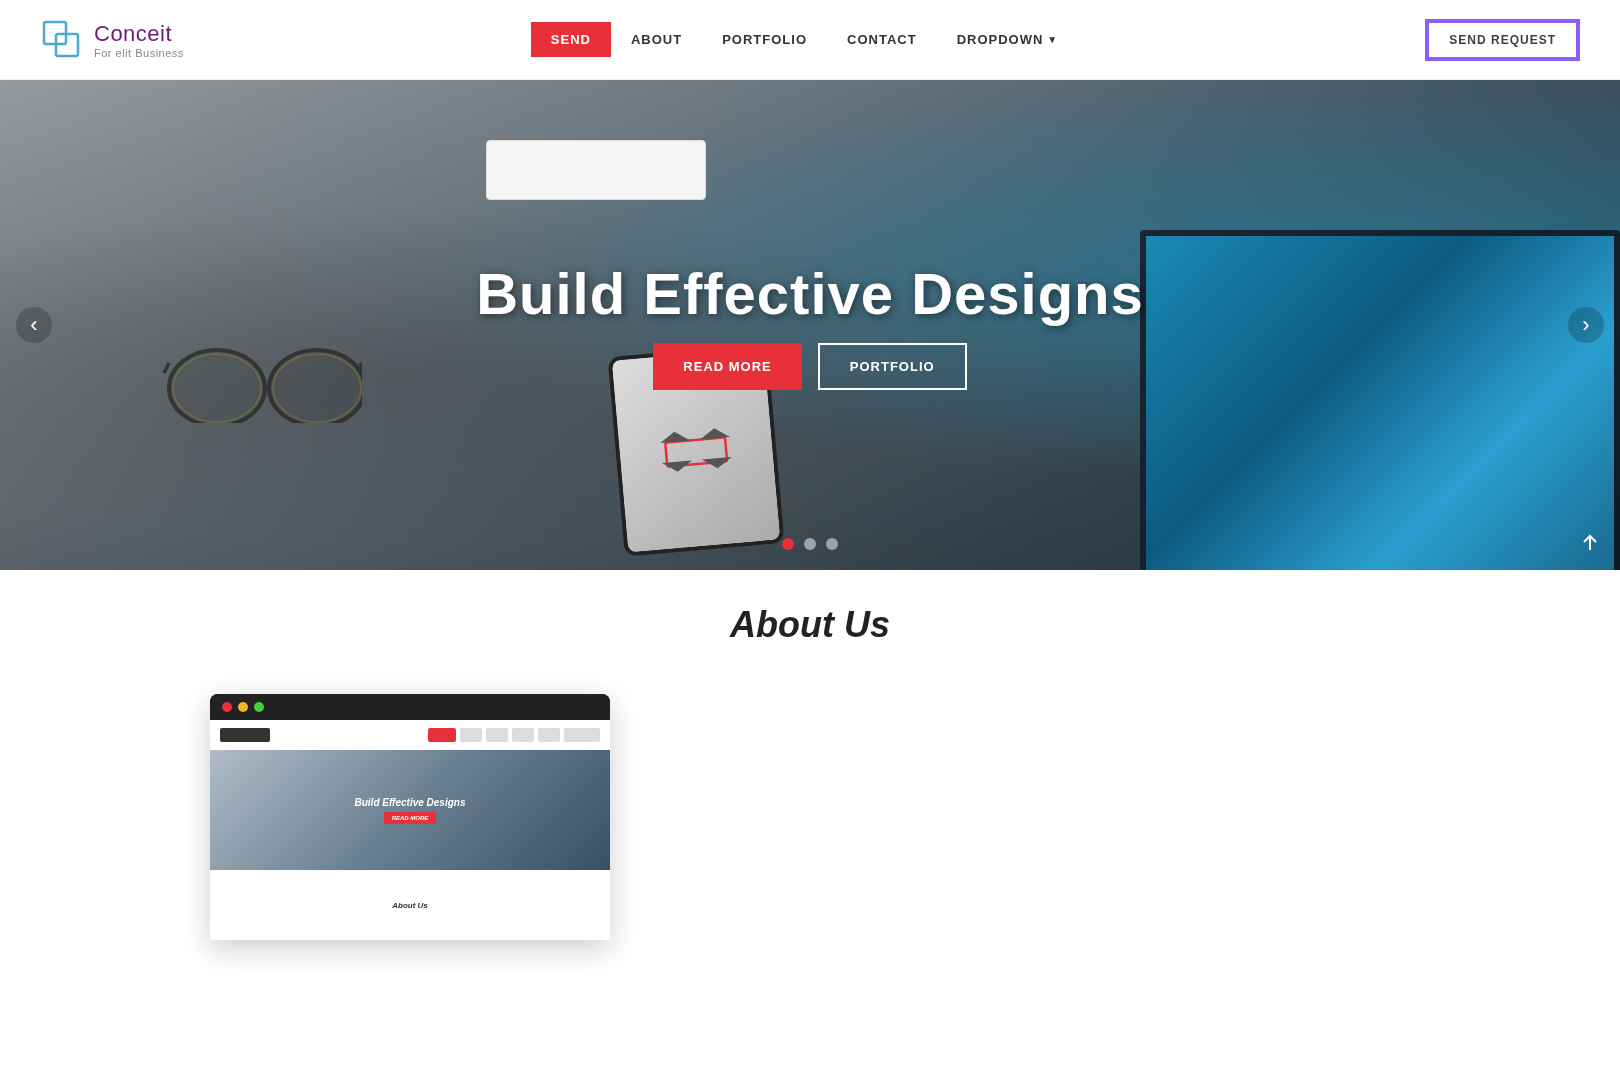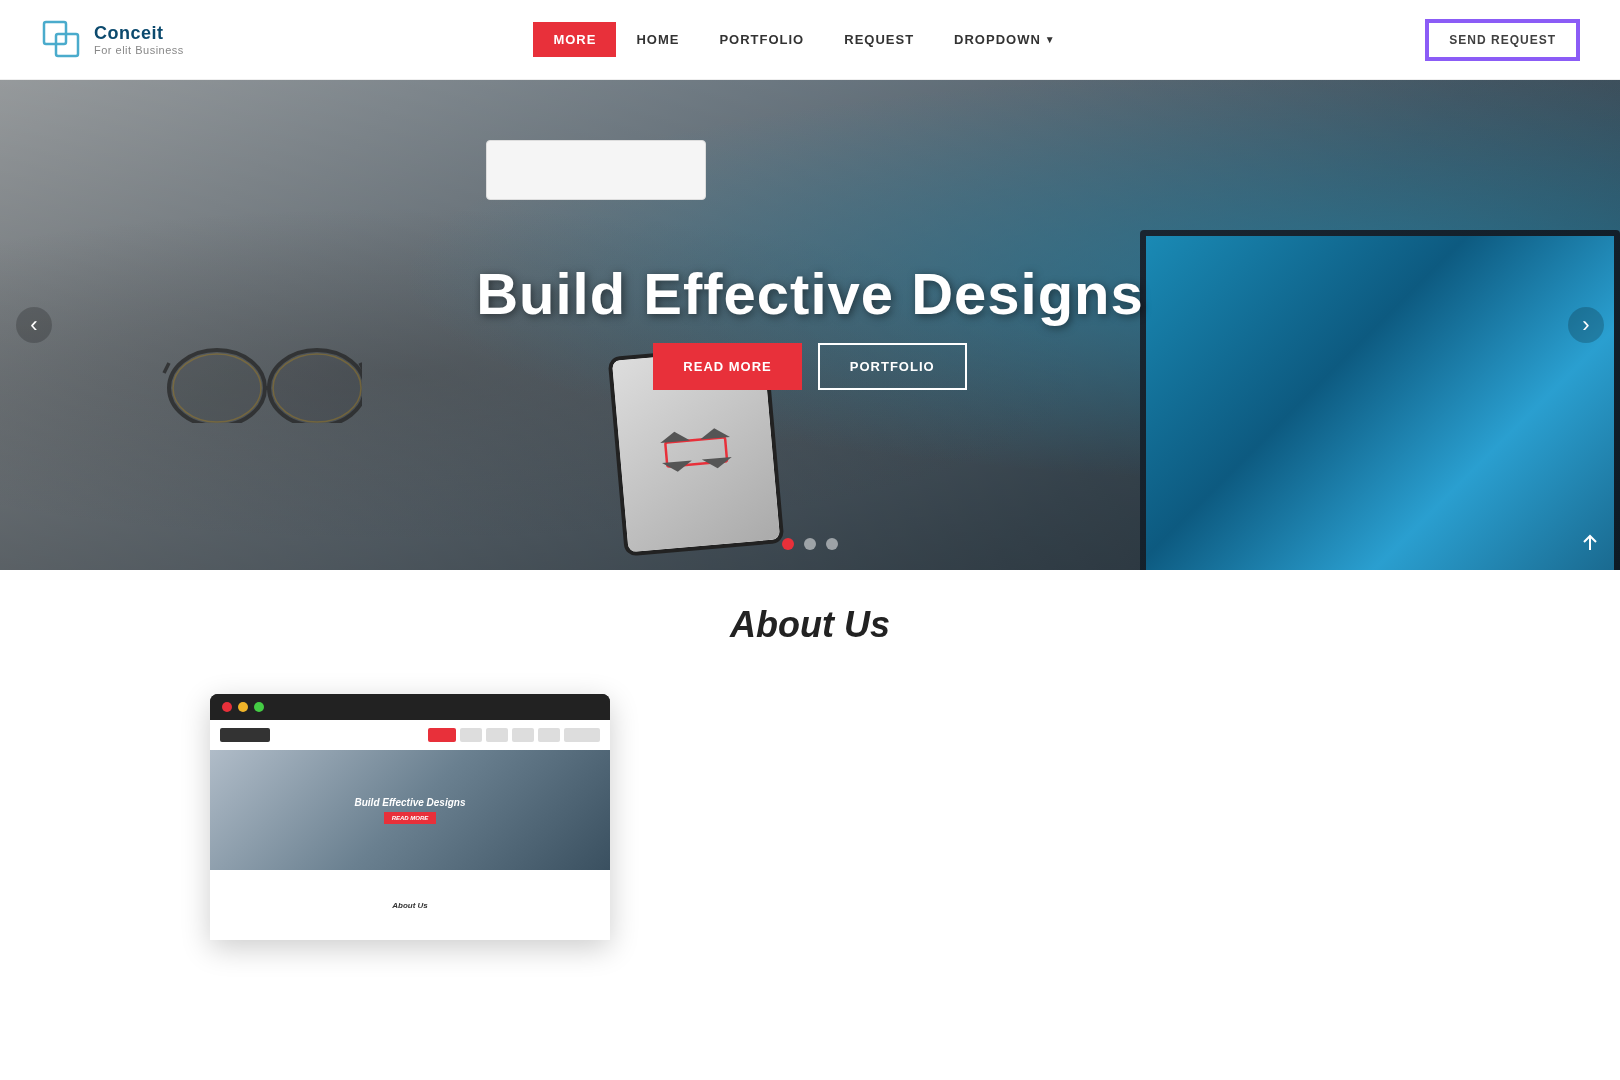--- a/index.html
+++ b/index.html
@@ -21,23 +21,23 @@
       display: flex;
       align-items: center;
       gap: 10px;
     }
     .logo-icon {
       width: 44px;
       height: 44px;
     }
     .logo-text-wrap { display: flex; flex-direction: column; }
     .logo-title {
-      font-size: 18px;
-      font-weight: 700;
-      color: #0c4a6e;
+      font-size: 22px;
+      font-weight: 400;
+      color: #701a75;
       letter-spacing: 0.5px;
     }
     .logo-subtitle {
       font-size: 11px;
       color: #888;
       letter-spacing: 0.5px;
     }
     .nav-links {
       display: flex;
       align-items: center;
@@ -403,30 +403,30 @@
       <rect x="16" y="16" width="22" height="22" rx="2" stroke="#4aabcc" stroke-width="2.5" fill="none"></rect>
     </svg>
     <div class="logo-text-wrap">
       <span class="logo-title">Conceit</span>
       <span class="logo-subtitle">For elit Business</span>
     </div>
   </div>
 
   <ul class="nav-links">
     <li class="active">
-      <a href="#">MORE</a>
+      <a href="#">SEND</a>
     </li>
     <li>
-      <a href="#">HOME</a>
+      <a href="#">ABOUT</a>
     </li>
     <li>
       <a href="#">PORTFOLIO</a>
     </li>
     <li>
-      <a href="#">REQUEST</a>
+      <a href="#">CONTACT</a>
     </li>
     <li>
       <a href="#">
         <span class="nav-dropdown">
           <span>DROPDOWN</span>
           <span class="arrow">▼</span>
         </span>
       </a>
     </li>
   </ul>

